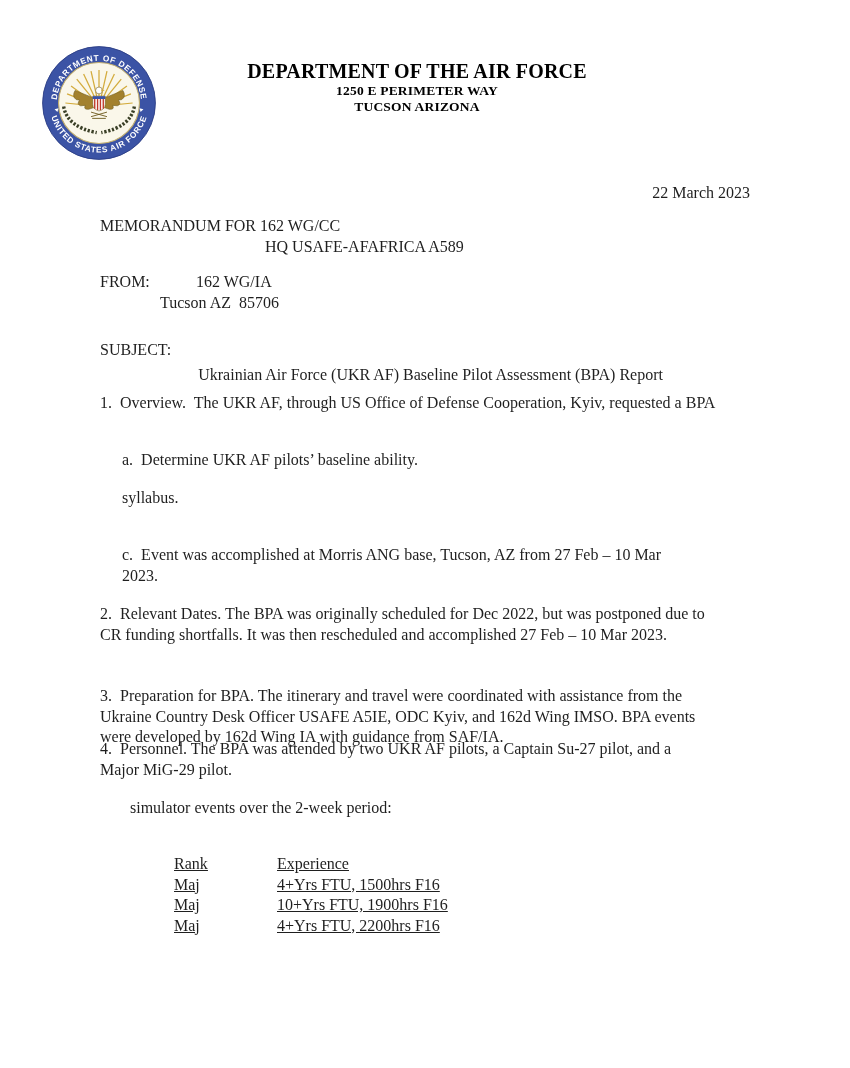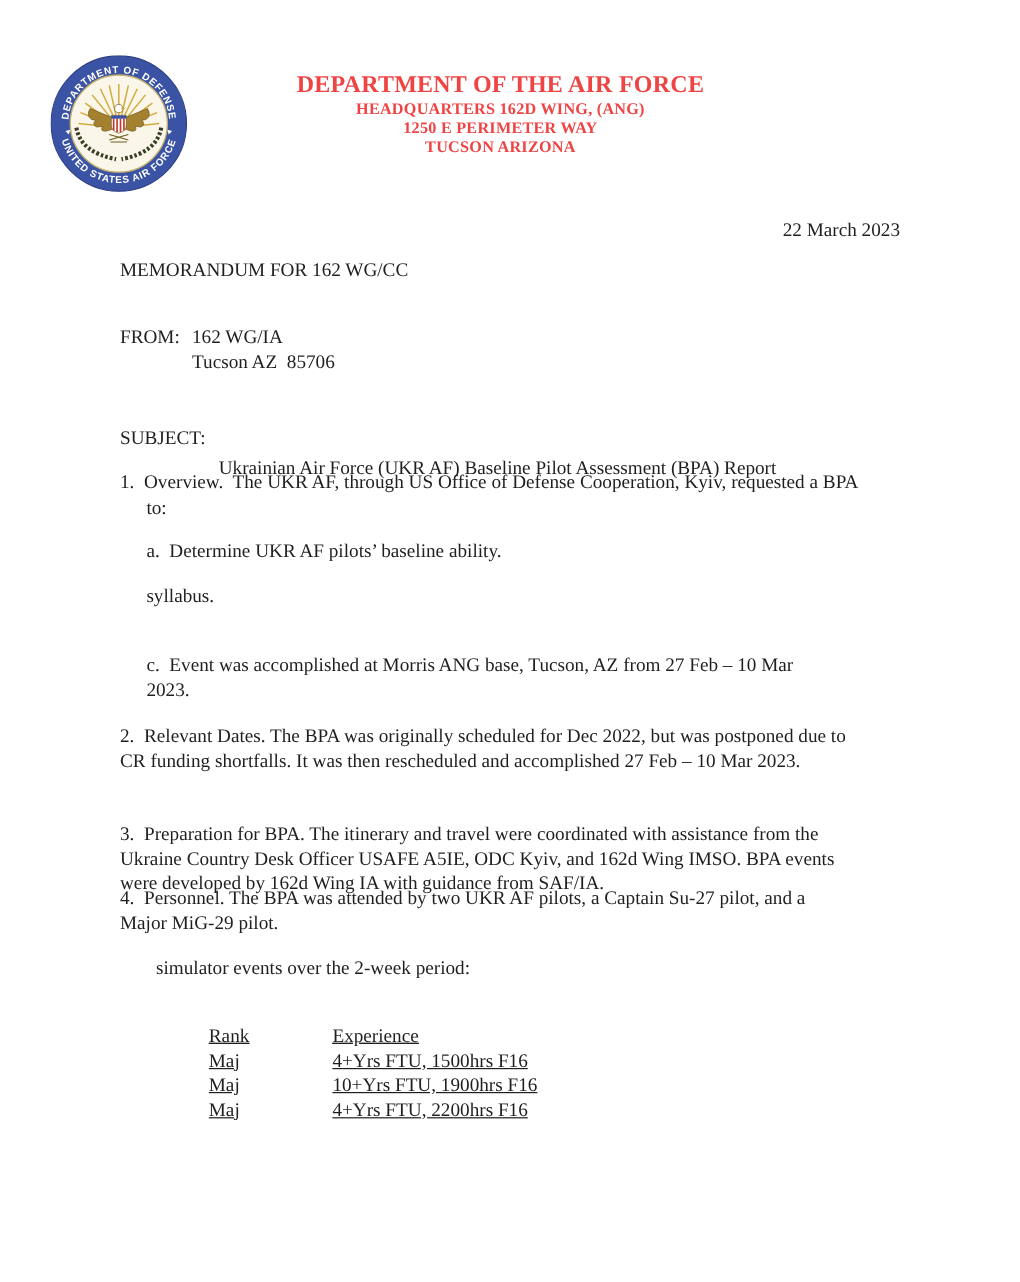--- a/index.html
+++ b/index.html
@@ -7,34 +7,34 @@
     position:relative;
     width:850px;height:1068px;
     background:#ffffff;
     font-family:"Liberation Serif", serif;
     color:#1f1f1f;
     overflow:hidden;
   }
   
   .seal{position:absolute;left:42px;top:46px;width:114px;height:114px;}
   
-  .letterhead{position:absolute;left:0;right:16px;top:59px;text-align:center;color:#ef4444;}
+  .letterhead{position:absolute;left:0;right:16px;top:59px;text-align:center;color:#000000;}
   .lh-title{font-size:20px;font-weight:bold;letter-spacing:0.2px;line-height:24px;}
   .lh-sub{font-size:13.5px;font-weight:bold;line-height:16px;letter-spacing:0.2px;}
   
   .content{position:absolute;left:100px;top:0;width:650px;font-size:16px;line-height:20.5px;}
   .block{position:absolute;left:0;right:0;}
   .ln{white-space:pre;}
   .date{position:absolute;top:183px;right:0;text-align:left;}
   .ind-sub{padding-left:22px;}
   .ind-memo2{padding-left:165px;}
   .ind-addr{padding-left:60px;}
   .ind-4a1{padding-left:14px;}
   .ind-4a2{padding-left:30px;}
-  .from-row{display:flex;}
+  .from-row{display:flex;gap:36px;}
   .from-label{width:60px;flex:0 0 60px;}
   .subj-row{display:flex;}
   .subj-label{flex:0 0 auto;}
   .subj-text{margin-left:11px;margin-top:25px;}
   sup{font-size:10px;vertical-align:6px;line-height:0;}
   
   .exp-table{position:absolute;top:854px;left:74px;}
   .exp-row{display:flex;text-decoration:underline;}
   .exp-c1{width:103px;flex:0 0 103px;}
   .exp-head span{text-decoration:underline;}
@@ -103,49 +103,48 @@
     <text fill="#ffffff" font-size="14.5" font-weight="bold" letter-spacing="1.2" font-family="Liberation Sans, sans-serif">
       <textPath href="#arcBot" startOffset="50%" text-anchor="middle">UNITED STATES AIR FORCE</textPath>
     </text>
 
     <path d="M 22,111 l 7,-2 l -2,7 Z" fill="#ffffff"></path>
     <path d="M 178,111 l -7,-2 l 2,7 Z" fill="#ffffff"></path>
   </svg>
 
   <div class="letterhead">
     <div class="lh-title">DEPARTMENT OF THE AIR FORCE</div>
-    <div class="lh-sub">HEADQUARTERS 162D WING, (ANG)</div>
     <div class="lh-sub">1250 E PERIMETER WAY</div>
     <div class="lh-sub">TUCSON ARIZONA</div>
   </div>
 
   <div class="content">
 
     <div class="date ln">22 March 2023</div>
 
     <div class="block" style="top:216px;">
       <div class="ln">MEMORANDUM FOR 162 WG/CC</div>
+      <div class="ln ind-memo2">HQ USAFE-AFAFRICA A589</div>
     </div>
 
     <div class="block" style="top:272px;">
       <div class="from-row">
         <span class="from-label ln">FROM:</span>
         <span class="ln">162 WG/IA</span>
       </div>
       <div class="ln ind-addr">Tucson AZ  85706</div>
     </div>
 
-    <div class="block subj-row" style="top:356px;">
+    <div class="block subj-row" style="top:340px;gap:16px;">
       <span class="subj-label ln">SUBJECT:</span>
       <span class="subj-text ln">Ukrainian Air Force (UKR AF) Baseline Pilot Assessment (BPA) Report</span>
     </div>
 
     <div class="block" style="top:393px;">
       <div class="ln">1.  Overview.  The UKR AF, through US Office of Defense Cooperation, Kyiv, requested a BPA</div>
-      <div class="ln ind-sub">to:</div>
     </div>
 
     <div class="block" style="top:450px;">
       <div class="ln ind-sub">a.  Determine UKR AF pilots’ baseline ability.</div>
     </div>
 
     <div class="block" style="top:488px;">
       <div class="ln ind-sub">syllabus.</div>
     </div>
 

